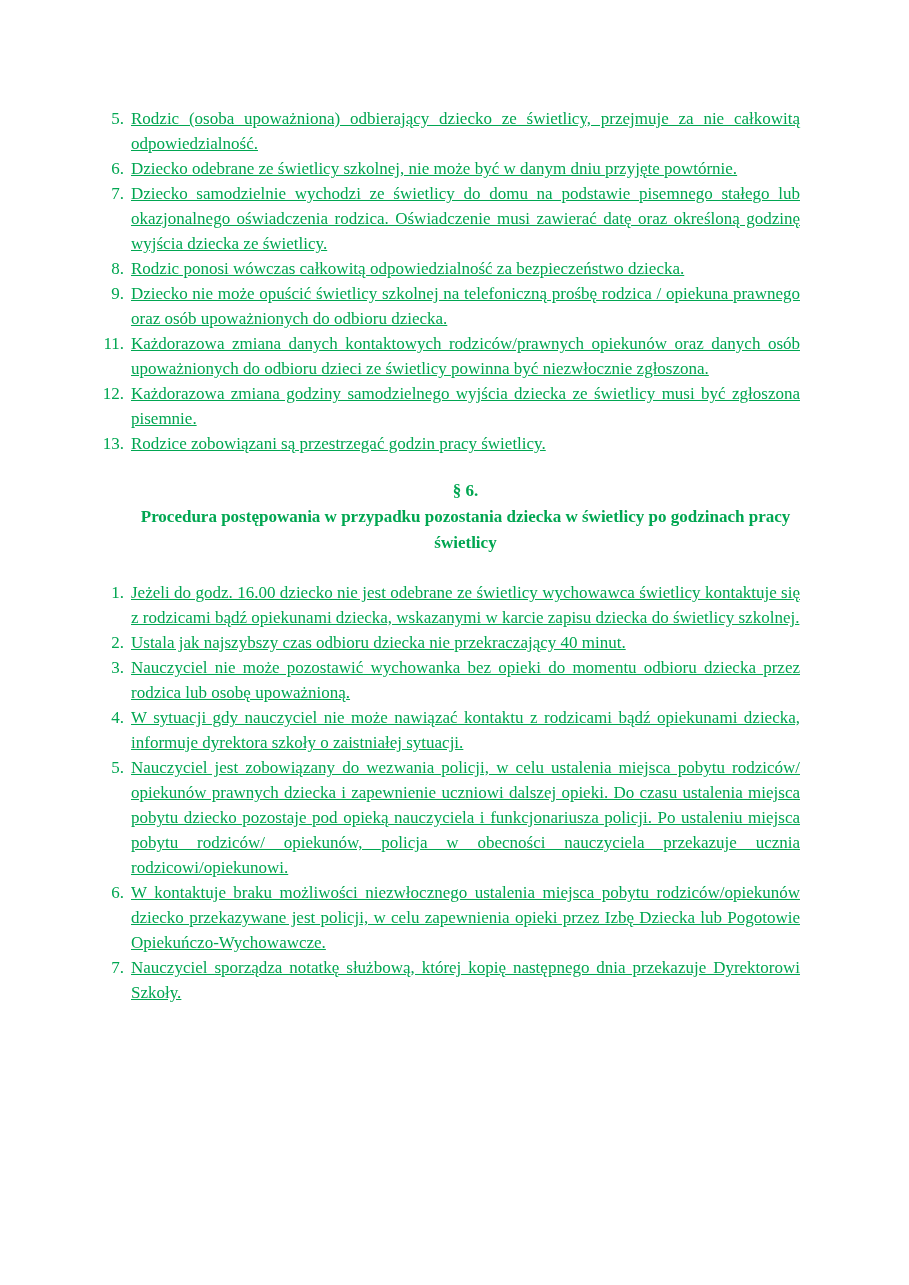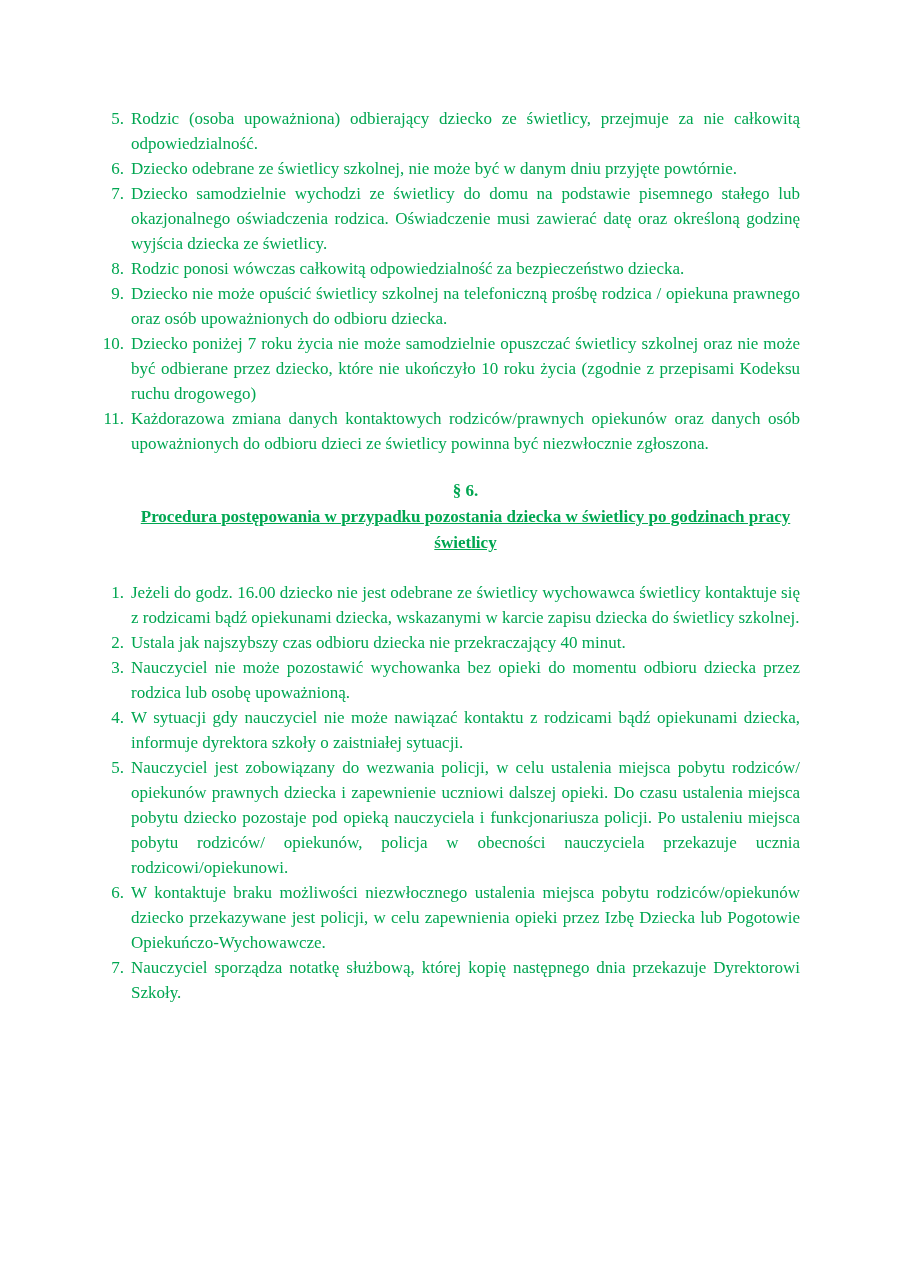--- a/index.html
+++ b/index.html
@@ -34,34 +34,34 @@
   .num {
     flex: 0 0 28px;
     width: 28px;
     text-align: right;
     white-space: nowrap;
   }
   .txt {
     flex: 1 1 auto;
     padding-left: 7px;
     text-align: justify;
+    text-decoration: underline;
   }
   .section-head {
     margin-left: 35px;
     margin-top: 22px;
     text-align: center;
     font-weight: bold;
     line-height: 26px;
   }
   .section-marker {
     display: block;
   }
   .section-title {
     display: block;
-    text-decoration: underline;
   }
   .list-procedure {
     margin-top: 24px;
   }
 </style>
 </head>
 <body>
 
 <div class="page">
 
@@ -85,31 +85,35 @@
       <div class="li">
         <span class="num">8.</span>
         <div class="txt">Rodzic ponosi wówczas całkowitą odpowiedzialność za bezpieczeństwo dziecka.</div>
       </div>
 
       <div class="li">
         <span class="num">9.</span>
         <div class="txt">Dziecko nie może opuścić świetlicy szkolnej na telefoniczną prośbę rodzica / opiekuna prawnego oraz osób upoważnionych do odbioru dziecka.</div>
       </div>
 
-      <div class="li">
-        <span class="num">10.</span>
-        <div class="txt">Dziecko poniżej 7 roku życia nie może samodzielnie opuszczać świetlicy szkolnej  oraz nie może być odbierane przez dziecko, które nie ukończyło 10 roku życia (zgodnie z przepisami Kodeksu ruchu drogowego)</div>
-      </div>
 
       <div class="li">
         <span class="num">11.</span>
         <div class="txt">Każdorazowa zmiana danych kontaktowych rodziców/prawnych opiekunów oraz danych osób upoważnionych do odbioru dzieci ze świetlicy  powinna być niezwłocznie zgłoszona.</div>
       </div>
 
+      <div class="li">
+        <span class="num">12.</span>
+        <div class="txt">Każdorazowa zmiana godziny samodzielnego wyjścia dziecka ze świetlicy musi być zgłoszona  pisemnie.</div>
+      </div>
 
+      <div class="li">
+        <span class="num">13.</span>
+        <div class="txt">Rodzice zobowiązani są przestrzegać godzin pracy świetlicy.</div>
+      </div>
 
     </div>
 
   <div class="section-head">
     <span class="section-marker">§ 6.</span>
     <span class="section-title">Procedura postępowania w przypadku pozostania dziecka w świetlicy po godzinach pracy świetlicy</span>
   </div>
 
   <div class="doc-list list-procedure">
 

